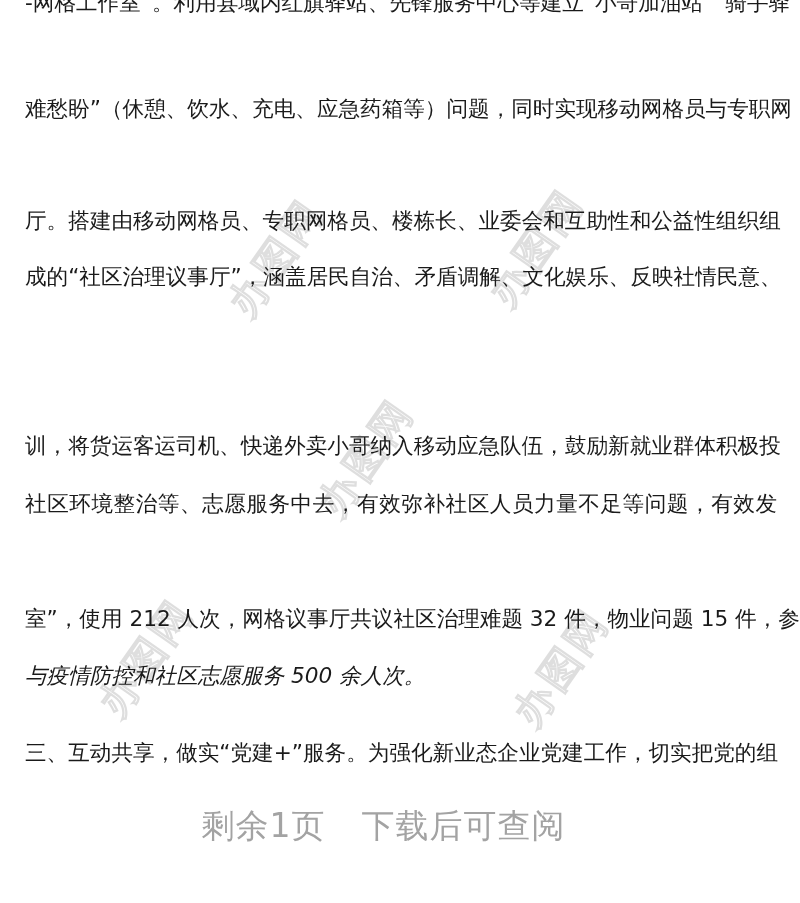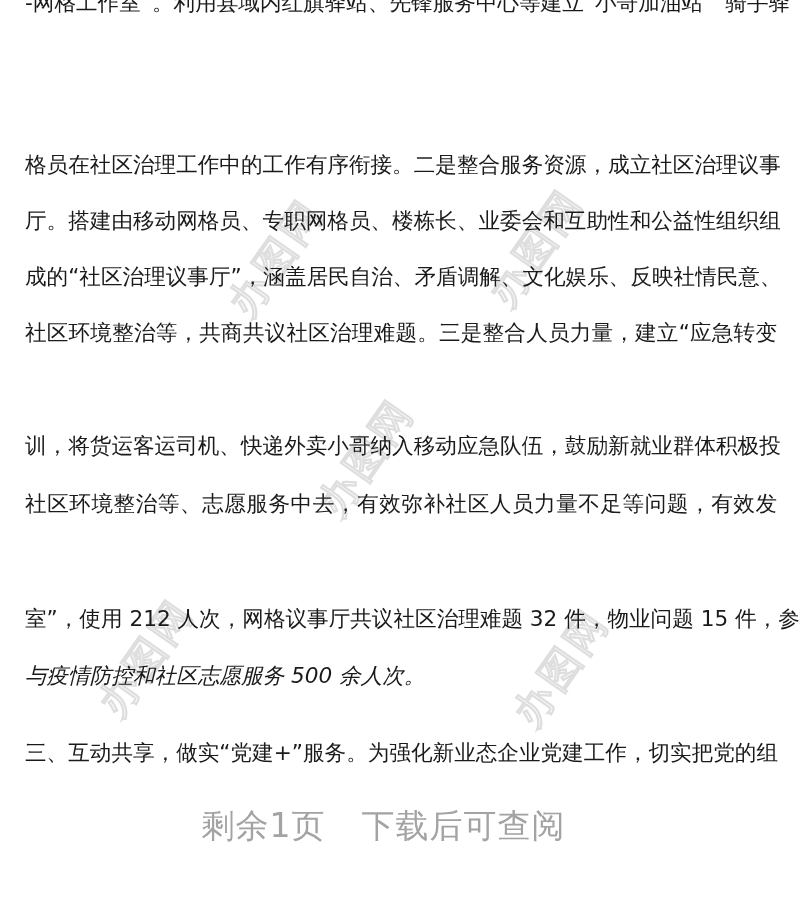--- a/index.html
+++ b/index.html
@@ -70,24 +70,23 @@
 
 <div class="doc-page">
 
   <div class="watermark" style="left:470px; top:220px;">办图网</div>
   <div class="watermark" style="left:300px; top:430px;">办图网</div>
   <div class="watermark" style="left:80px; top:630px;">办图网</div>
   <div class="watermark" style="left:495px; top:640px;">办图网</div>
   <div class="watermark" style="left:210px; top:230px;">办图网</div>
 
   <div class="line" style="top:-10px;">-网格工作室”。利用县域内红旗驿站、先锋服务中心等建立“小哥加油站”“骑手驿</div>
-  <div class="line" style="top:152px;">格员在社区治理工作中的工作有序衔接。二是整合服务资源，成立社区治理议事</div>
+  <div class="line" style="top:96px;">难愁盼”（休憩、饮水、充电、应急药箱等）问题，同时实现移动网格员与专职网</div>
   <div class="line" style="top:208px;">厅。搭建由移动网格员、专职网格员、楼栋长、业委会和互助性和公益性组织组</div>
   <div class="line" style="top:264px;">成的“社区治理议事厅”，涵盖居民自治、矛盾调解、文化娱乐、反映社情民意、</div>
-  <div class="line" style="top:320px;">社区环境整治等，共商共议社区治理难题。三是整合人员力量，建立“应急转变</div>
   <div class="line" style="top:434px;font-family:Liberation Mono, monospace;">训，将货运客运司机、快递外卖小哥纳入移动应急队伍，鼓励新就业群体积极投</div>
   <div class="line" style="top:491px;">社区环境整治等、志愿服务中去，有效弥补社区人员力量不足等问题，有效发</div>
   <div class="line" style="top:606px;">室”，使用 212 人次，网格议事厅共议社区治理难题 32 件，物业问题 15 件，参</div>
   <div class="line last" style="top:663px;">与疫情防控和社区志愿服务 500 余人次。</div>
   <div class="line" style="top:740px;">三、互动共享，做实“党建+”服务。为强化新业态企业党建工作，切实把党的组</div>
 
   <div class="footer">
     <span>剩余1页</span><span class="gap"></span><span>下载后可查阅</span>
   </div>
 

